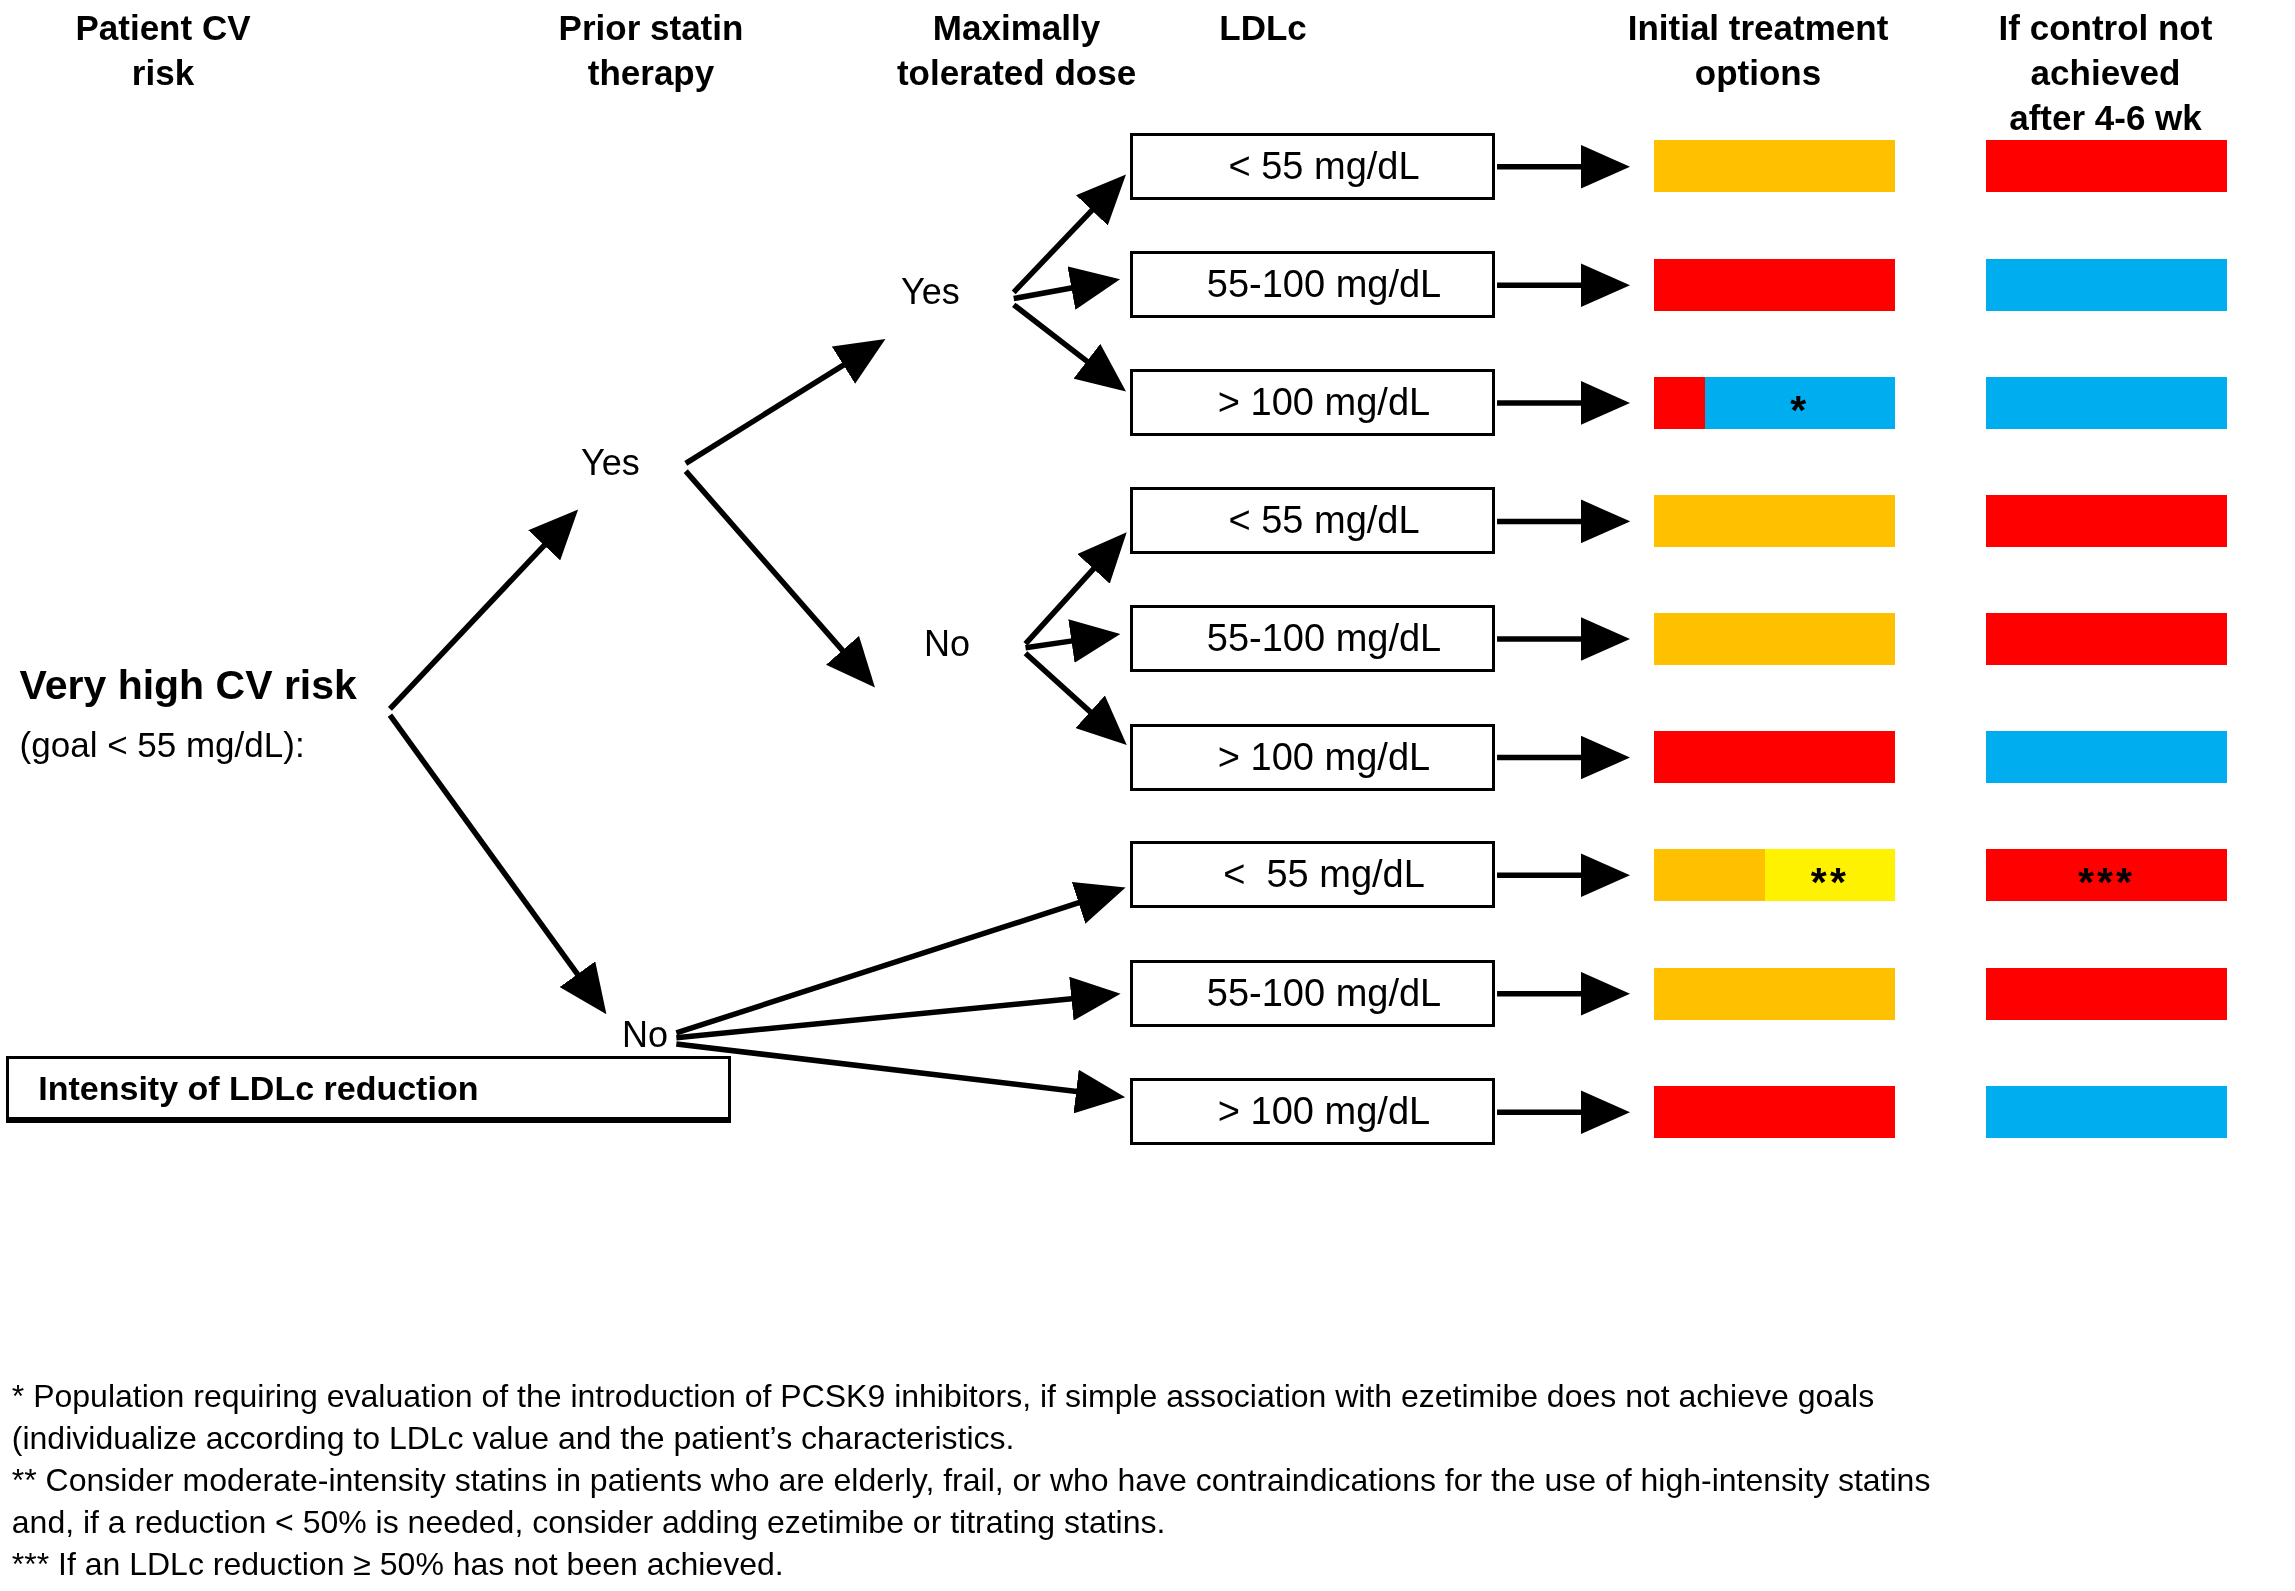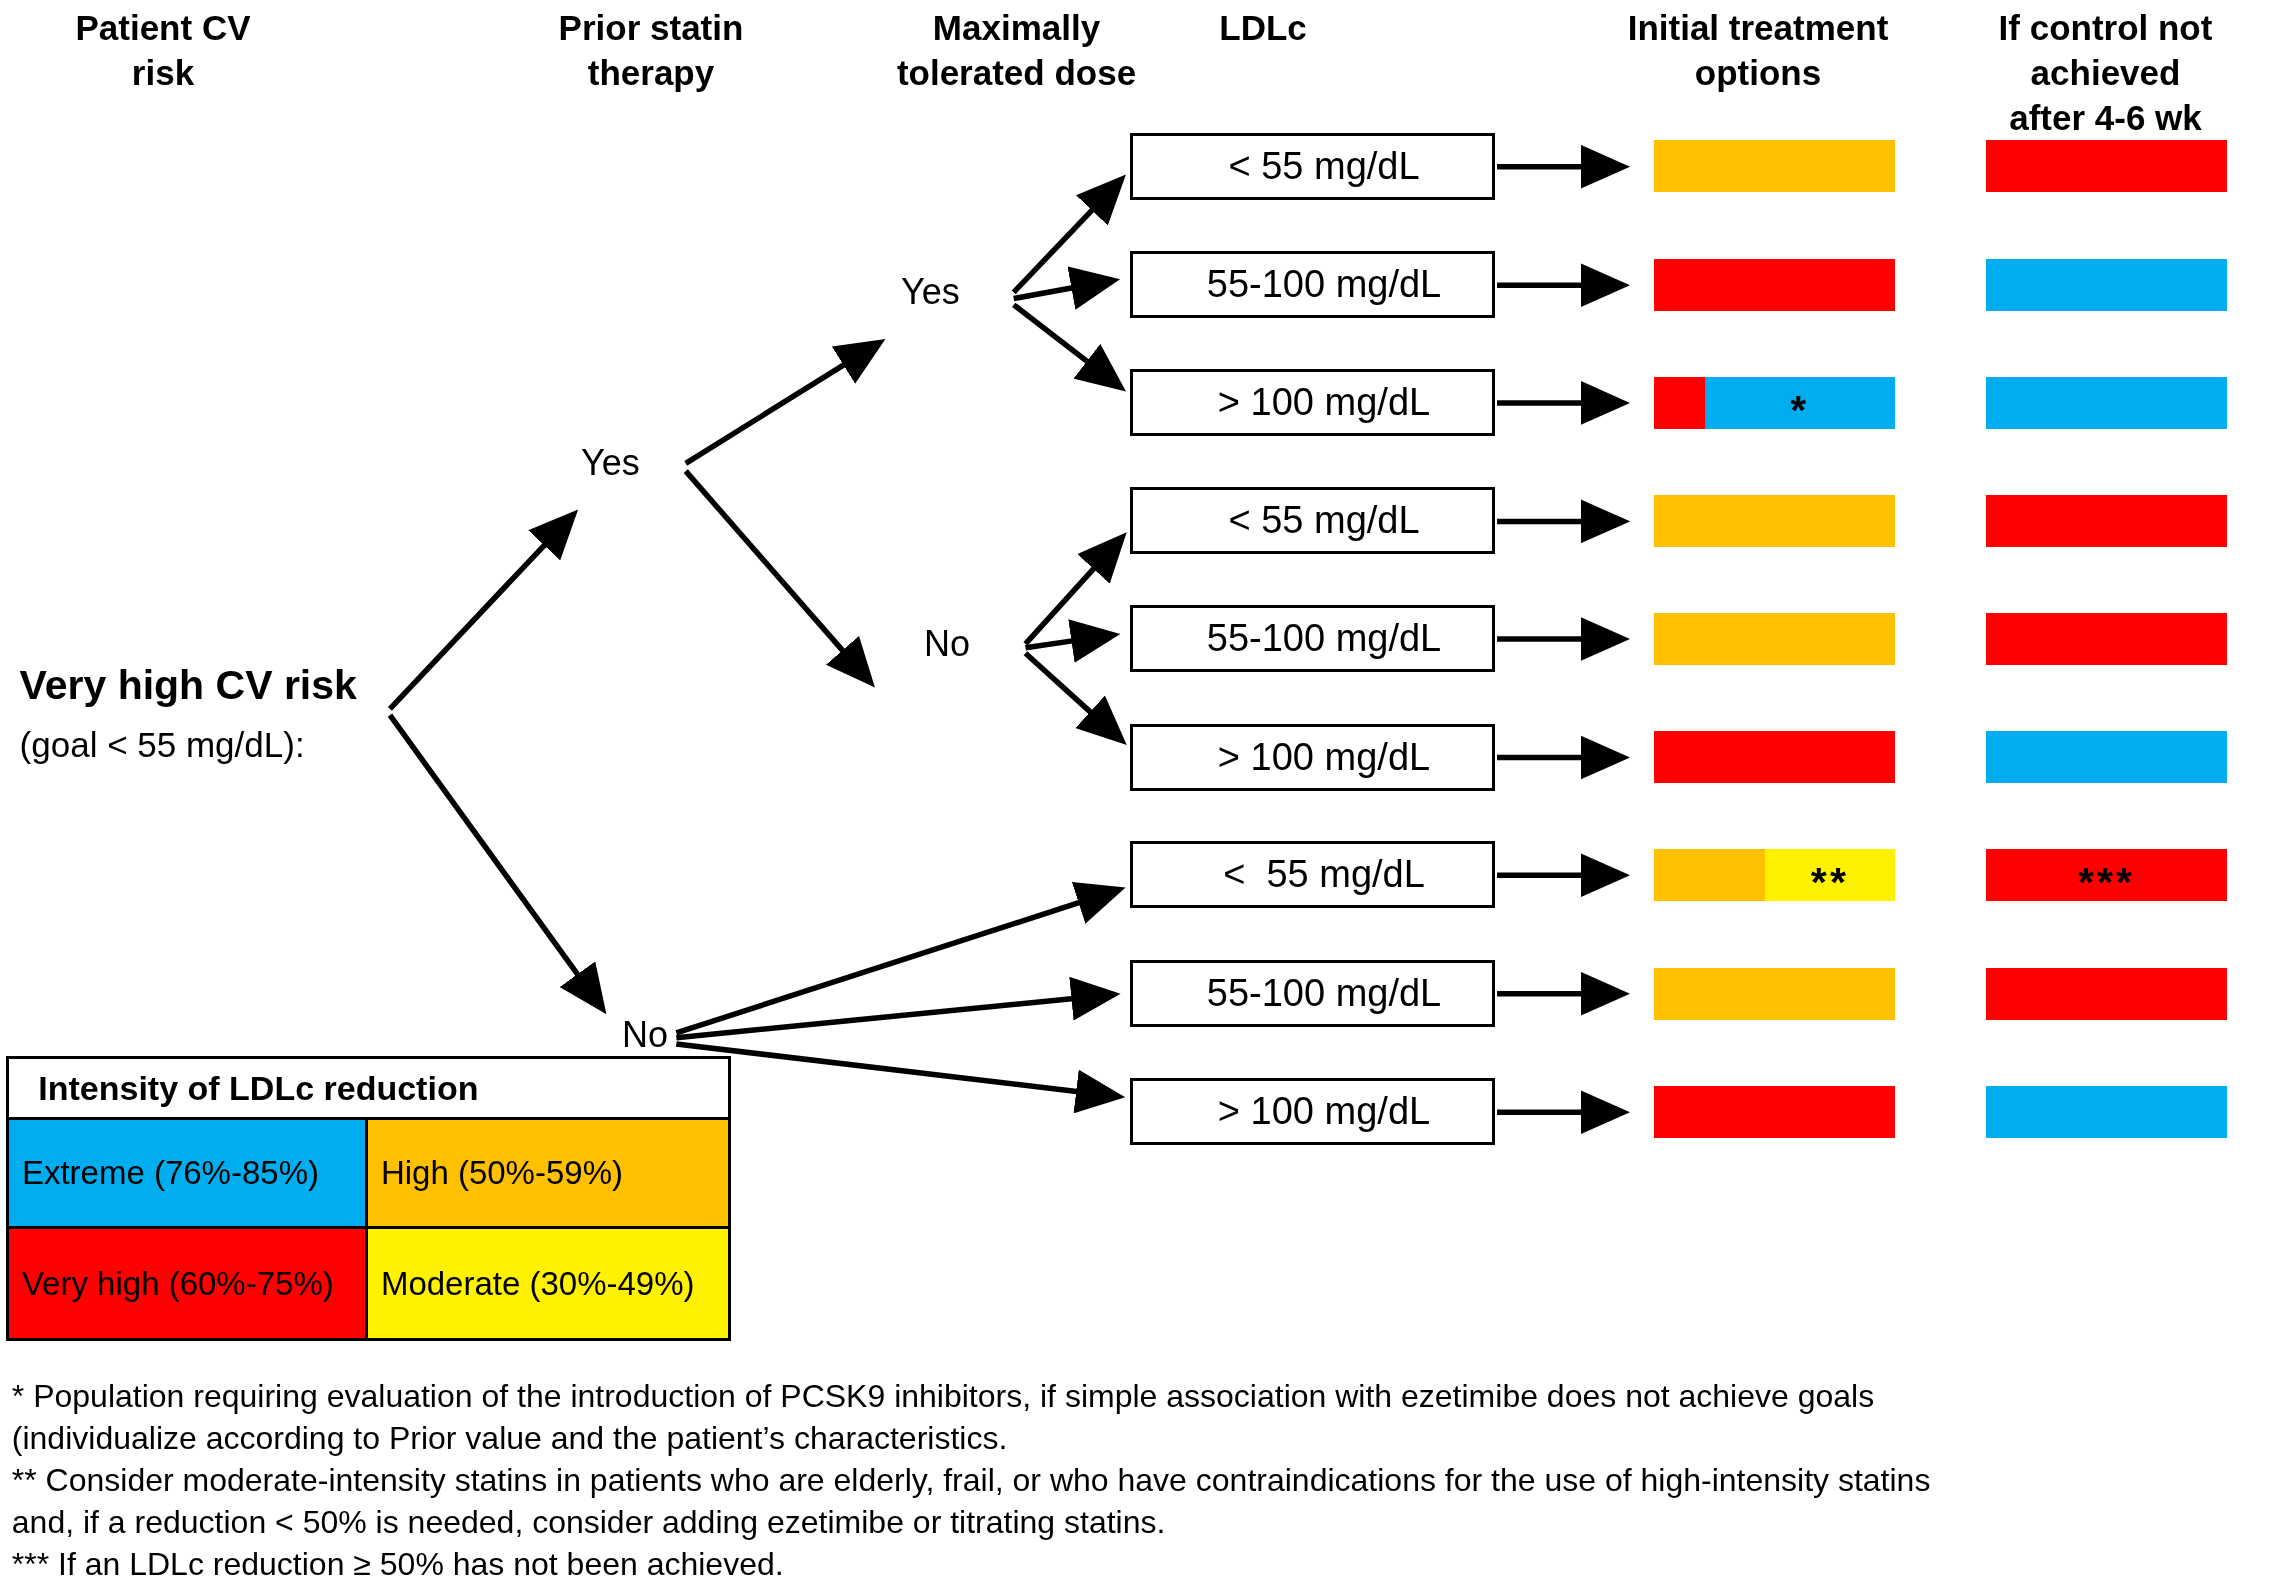--- a/index.html
+++ b/index.html
@@ -245,30 +245,24 @@
     </div>
   <div class="bar bar-initial" style="top: 1086px;">
       <div class="seg" style="background: rgb(255, 0, 0); flex: 1 1 0%;"></div>
     </div>
   <div class="bar bar-follow" style="top: 1086px;">
       <div class="seg" style="background: rgb(0, 174, 239); flex: 1 1 0%;"></div>
     </div>
 
   <div class="legend">
     <div class="legend-title">Intensity of LDLc reduction</div>
-    <div class="legend-grid">
-      <div class="legend-cell c0" style="background: rgb(0, 174, 239);">Extreme (76%-85%)</div>
-      <div class="legend-cell c1" style="background: rgb(255, 192, 0);">High (50%-59%)</div>
-      <div class="legend-cell c2" style="background: rgb(255, 0, 0);">Very high (60%-75%)</div>
-      <div class="legend-cell c3" style="background: rgb(255, 242, 0);">Moderate (30%-49%)</div>
-    </div>
   </div>
 
   <div class="footnotes">
     <div class="footnote-line">* Population requiring evaluation of the introduction of PCSK9 inhibitors, if simple association with ezetimibe does not achieve goals</div>
-    <div class="footnote-line">(individualize according to Prior value and the patient’s characteristics.</div>
+    <div class="footnote-line">(individualize according to LDLc value and the patient’s characteristics.</div>
     <div class="footnote-line">** Consider moderate-intensity statins in patients who are elderly, frail, or who have contraindications for the use of high-intensity statins</div>
     <div class="footnote-line">and, if a reduction &lt; 50% is needed, consider adding ezetimibe or titrating statins.</div>
     <div class="footnote-line">*** If an LDLc reduction ≥ 50% has not been achieved.</div>
   </div>
 
 </div>
 
 
 </body></html>

